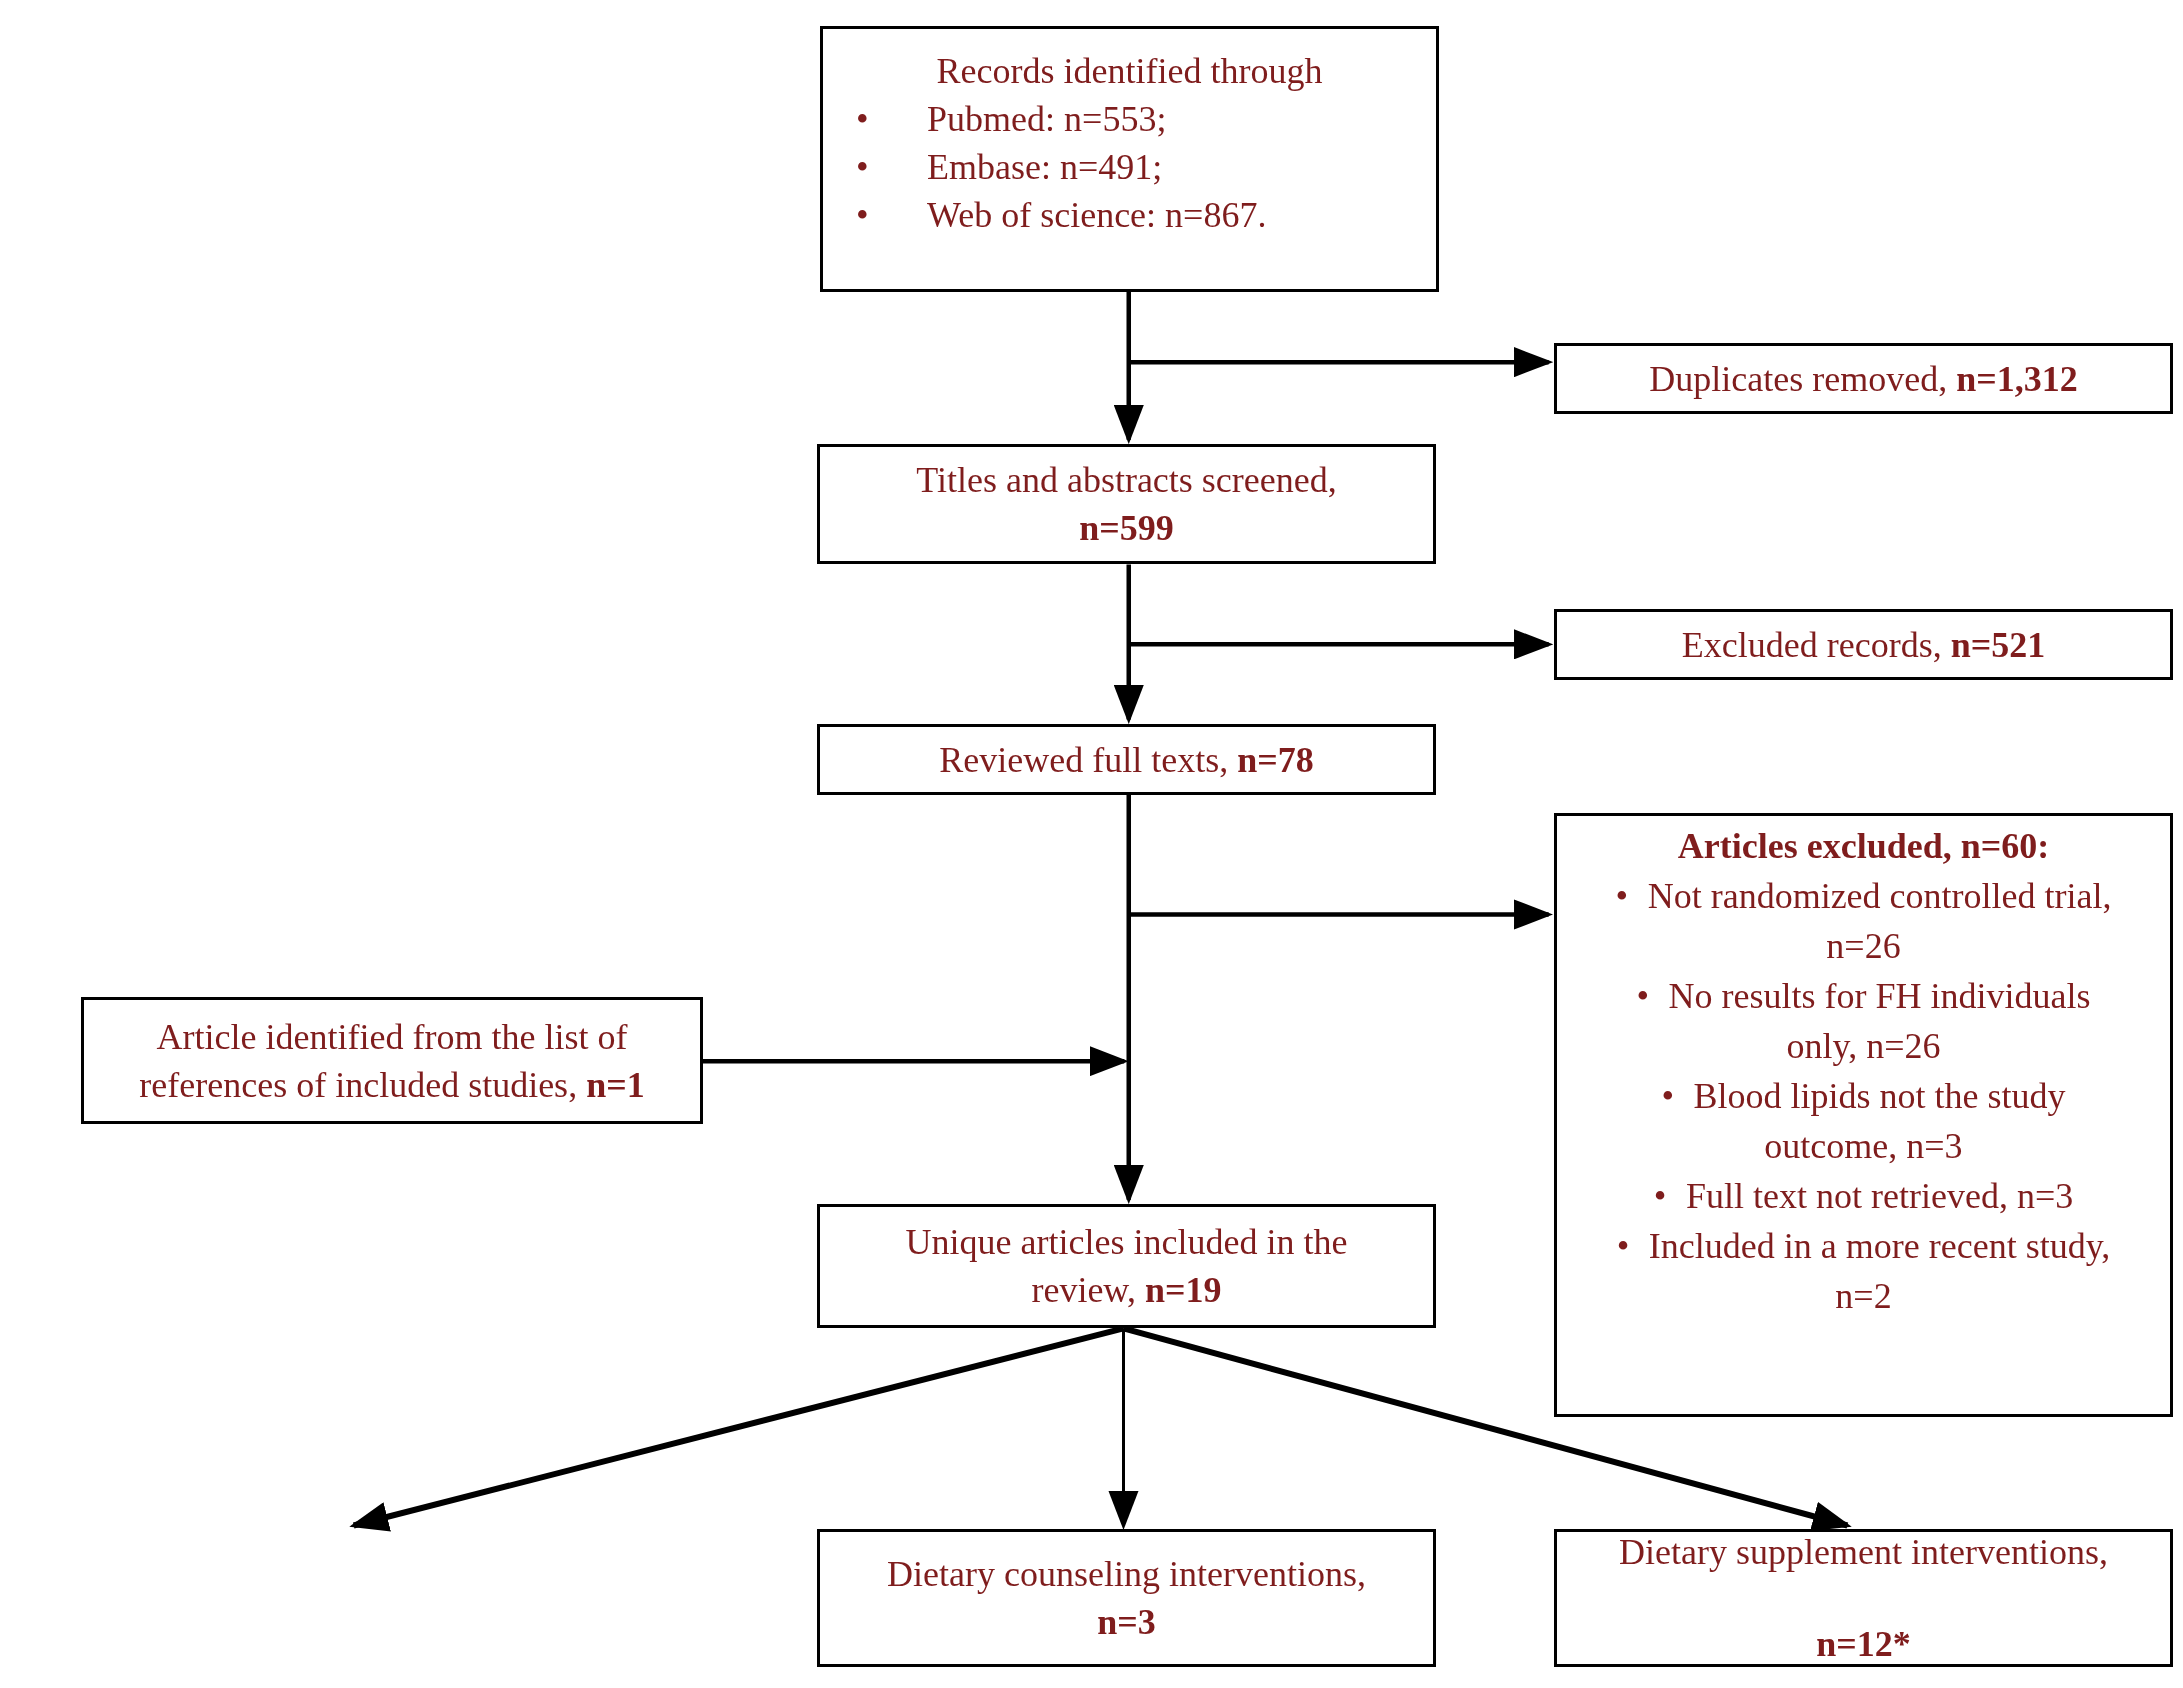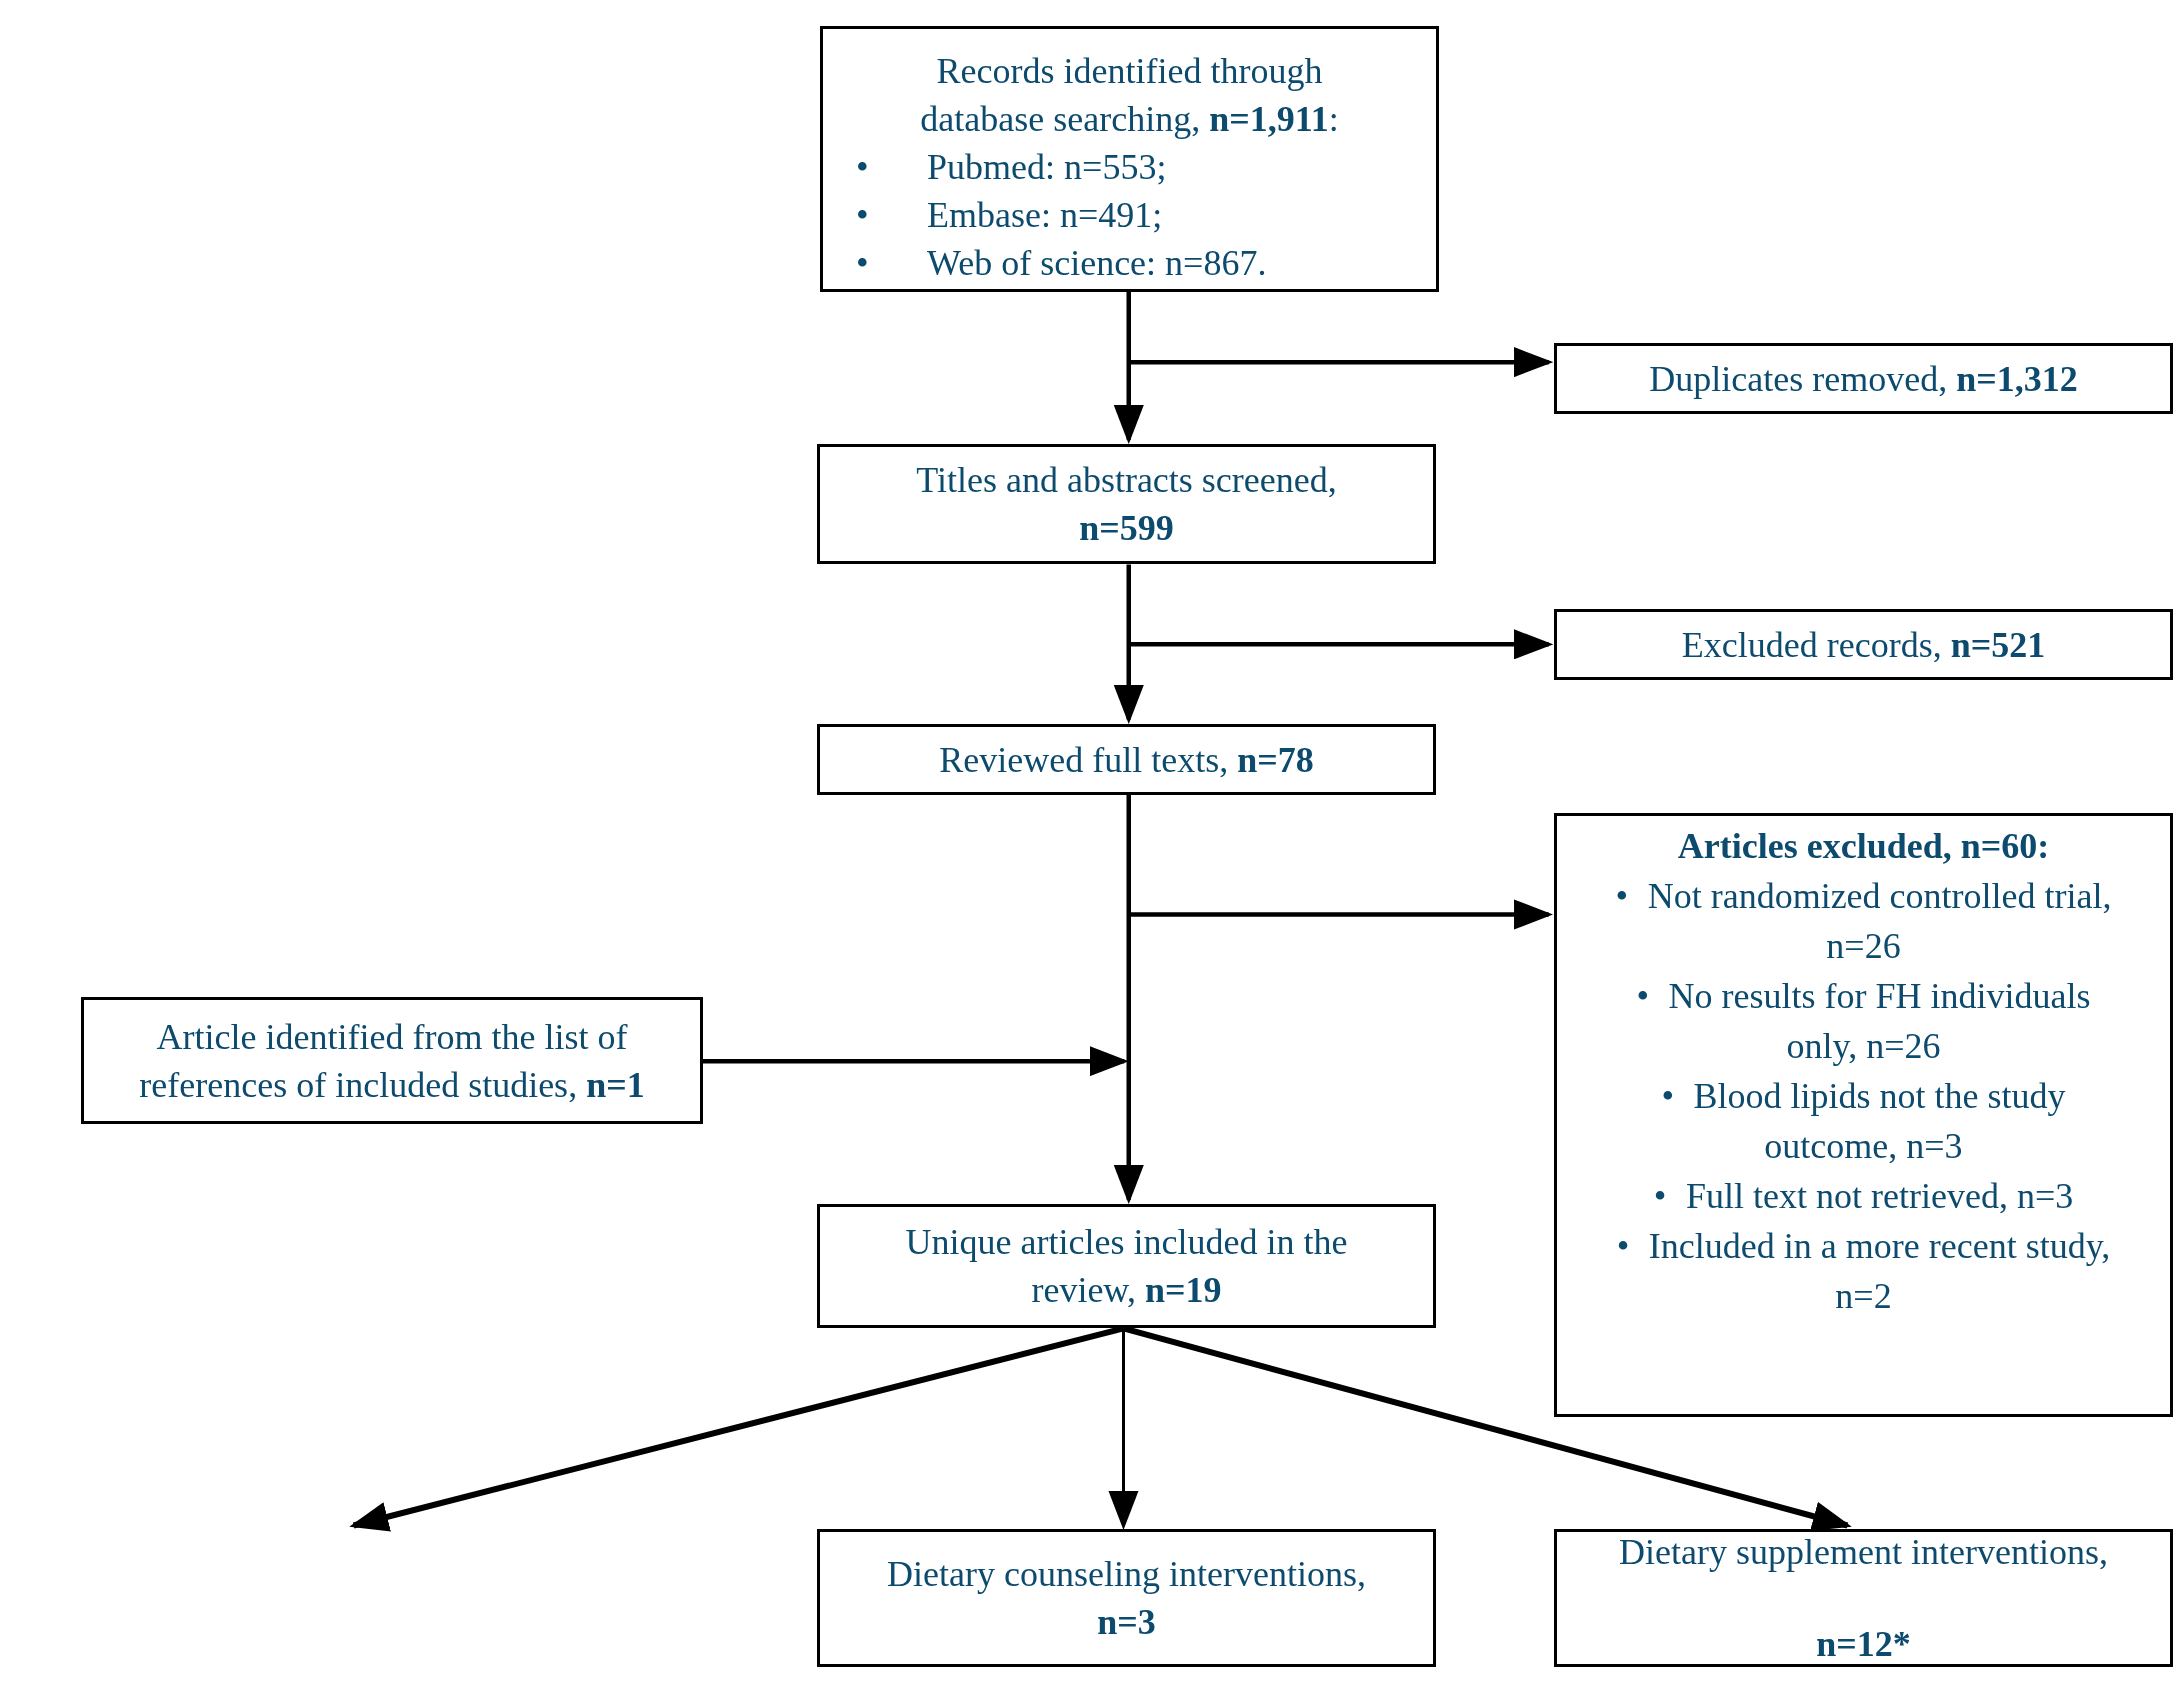--- a/index.html
+++ b/index.html
@@ -2,21 +2,21 @@
 <html style="font-size:12px"><head>
 <meta charset="utf-8">
 <style>
   html,body{margin:0;padding:0;background:#ffffff;}
   .canvas{
     position:relative;
     width:2183px;
     height:1689px;
     background:#ffffff;
     font-family:"Liberation Serif", serif;
-    color:#0c4a6e;
+    color:#7f1d1d;
     font-size:36px;
     line-height:48px;
   }
   .connectors{position:absolute;left:0;top:0;width:2183px;height:1689px;}
   .box{
     position:absolute;
     box-sizing:border-box;
     border:3px solid #000000;
     background:#ffffff;
     display:flex;
@@ -51,21 +51,20 @@
     <line x1="1500" y1="1056" x2="1500" y2="1594" stroke="#000" stroke-width="6" marker-end="url(#arrow)"></line>
     <line x1="1500" y1="1215" x2="2058" y2="1215" stroke="#000" stroke-width="6" marker-end="url(#arrow)"></line>
     <line x1="933" y1="1410" x2="1494" y2="1410" stroke="#000" stroke-width="6" marker-end="url(#arrow)"></line>
     <line x1="1493" y1="1765" x2="470" y2="2027" stroke="#000" stroke-width="8" marker-end="url(#arrow)"></line>
     <line x1="1493" y1="1765" x2="1493" y2="2027" stroke="#000" stroke-width="4" marker-end="url(#arrow)"></line>
     <line x1="1493" y1="1765" x2="2455" y2="2027" stroke="#000" stroke-width="8" marker-end="url(#arrow)"></line>
   </svg>
 
   <div class="box top-align" style="left:820px;top:25.6px;width:619px;height:266px;">
     <span class="line">Records identified through</span>
-    <span class="line"><span>database searching, </span><b>n=1,911</b><span>:</span></span>
     <div class="bullet-row">
       <span class="marker">•</span>
       <span>Pubmed: n=553;</span>
     </div>
     <div class="bullet-row">
       <span class="marker">•</span>
       <span>Embase: n=491;</span>
     </div>
     <div class="bullet-row">
       <span class="marker">•</span>

